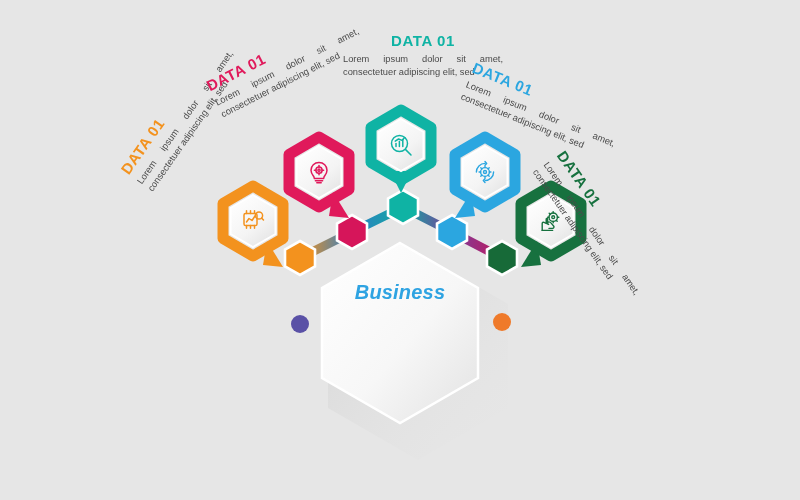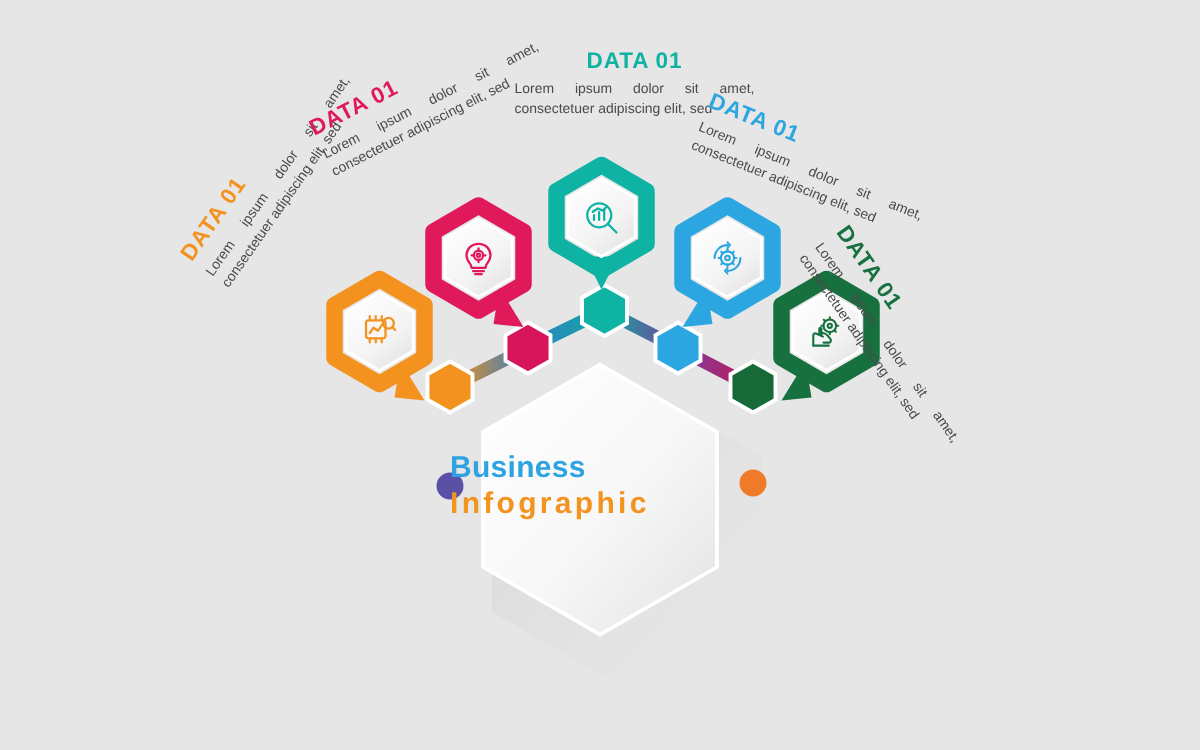--- a/index.html
+++ b/index.html
@@ -14,22 +14,22 @@
   .txtblk{position:absolute;width:160px;}
   .dtitle{
     font-size:15px;font-weight:bold;letter-spacing:.6px;margin:0 0 5px 0;
     line-height:1;
   }
   .dbody{
     font-size:9.3px;color:#4a4a4a;line-height:1.45;margin:0;
     text-align:justify;text-justify:inter-word;
   }
   .centerTitle{
-    position:absolute;left:300px;top:300px;width:200px;
-    line-height:1.22;pointer-events:none;
+    position:absolute;left:300px;top:280px;width:200px;text-align:center;
+    line-height:1.22;pointer-events:none;font-style:italic;
   }
   .centerTitle .l1{font-size:20px;font-weight:bold;color:#2ea3e2;letter-spacing:.2px;display:block;}
   .centerTitle .l2{font-size:20px;font-weight:bold;color:#f2941f;letter-spacing:2.2px;display:block;}
 </style>
 </head>
 <body>
 
 <div id="stage">
 
 <svg width="800" height="500" viewBox="0 0 800 500">
@@ -227,16 +227,15 @@
   <div class="dbody">Lorem ipsum dolor sit amet, consectetuer adipiscing elit, sed</div>
 </div>
 
 <div class="txtblk" style="left:567px;top:148px;transform:rotate(55deg);transform-origin:left top;">
   <div class="dtitle" style="color:#17713f;">DATA 01</div>
   <div class="dbody">Lorem ipsum dolor sit amet, consectetuer adipiscing elit, sed</div>
 </div>
 
 <div class="centerTitle">
   <span class="l1">Business</span>
-  <span class="l2">Infographic</span>
 </div>
 
 </div>
 
 </body></html>

